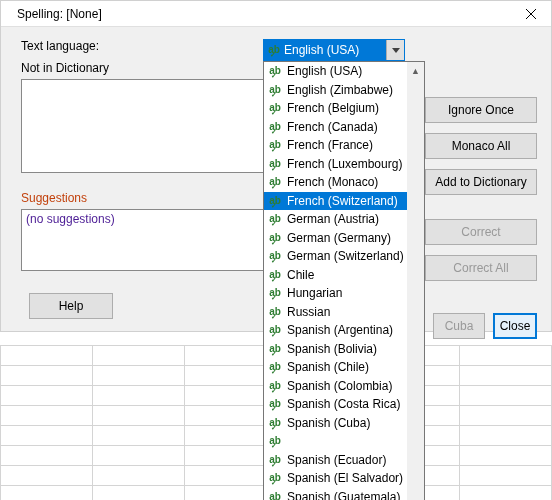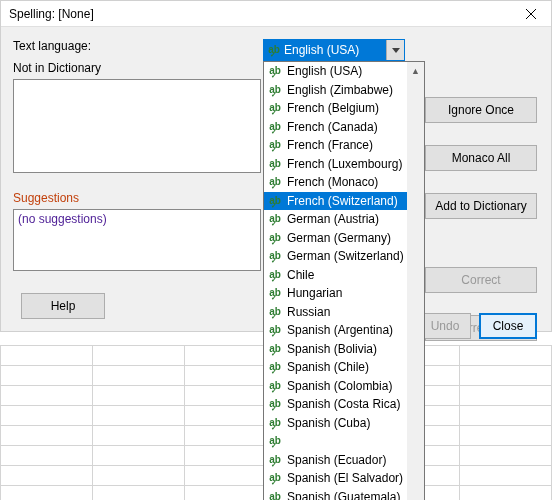--- a/index.html
+++ b/index.html
@@ -1,42 +1,42 @@
 <!DOCTYPE html>
 <html><head>
 <meta charset="utf-8">
 <style>
   * { box-sizing: border-box; margin: 0; padding: 0; font-family: "Segoe UI", Tahoma, sans-serif; font-size: 12px; }
   body { background: #fff; width: 552px; height: 500px; overflow: hidden; }
   .dialog { background: #f0f0f0; border: 1px solid #d0d0d0; position: relative; }
   .titlebar { background: #fff; height: 26px; display: flex; align-items: center; justify-content: space-between; border-bottom: 1px solid #e0e0e0; }
-  .title { padding-left: 8px; color: #000; }
+  .title { padding-left: 16px; color: #000; }
   .close-x { width: 40px; height: 26px; display: flex; align-items: center; justify-content: center; font-size: 14px; }
-  .body { position: relative; padding: 12px 12px 12px 12px; }
+  .body { position: relative; padding: 12px 12px 12px 20px; }
   .row { display: flex; align-items: center; margin-bottom: 8px; position: relative; }
   .label { width: 250px; color: #000; }
   .lang-select { position: absolute; left: 262px; top: 12px; width: 142px; height: 22px; background: #fff; border: 1px solid #0078d7; display: flex; align-items: center; justify-content: space-between; }
   .lang-selected { background: #0078d7; color: #fff; padding: 2px 4px 2px 20px; flex: 1; height: 100%; display: flex; align-items: center; position: relative; }
   .lang-selected .ab-icon-sel { position: absolute; left: 2px; }
   .drop-btn { width: 18px; height: 100%; background: #e1e1e1; border-left: 1px solid #adadad; display: flex; align-items: center; justify-content: center; }
   .drop-btn svg { display: block; }
   .ab-icon, .ab-icon-sel { width: 16px; text-align: center; font-weight: bold; font-size: 10px; color: #2e7d32; line-height: 1; position: relative; }
   .ab-icon::after, .ab-icon-sel::after { content: "✓"; position: absolute; font-size: 7px; color: #2e7d32; bottom: -3px; left: 4px; }
   .not-dict-label { display: block; margin-bottom: 4px; }
   .textarea { width: 248px; height: 94px; background: #fff; border: 1px solid #888; }
   .sugg-label { margin-top: 18px; color: #c2410c; display: block; margin-bottom: 4px; }
   .sugg-box { width: 248px; height: 62px; background: #fff; border: 1px solid #888; padding: 2px 4px; color: #4c1d95; }
   .help-btn { margin-top: 22px; width: 84px; height: 26px; background: #e1e1e1; border: 1px solid #adadad; margin-left: 8px; text-align: center; }
-  .right-col { position: absolute; right: 14px; top: 70px; width: 112px; display: flex; flex-direction: column; gap: 22px; }
+  .right-col { position: absolute; right: 14px; top: 70px; width: 112px; display: flex; flex-direction: column; gap: 10px; }
   .btn { height: 26px; background: #e1e1e1; border: 1px solid #adadad; }
   .btn.disabled { color: #999; }
   .btn.primary { border: 2px solid #0078d7; background: #e5f1fb; }
   .bottom-row { position: absolute; right: 14px; top: 286px; display: flex; gap: 8px; }
   .bottom-row .btn { width: 52px; }
-  .bottom-row .btn.primary { width: 58px; }
+  .bottom-row .btn.primary { width: 44px; }
   .dropdown-list { position: absolute; left: 262px; top: 34px; width: 162px; height: 466px; background: #fff; border: 1px solid #767676; z-index: 10; display: flex; }
   .dd-items { flex: 1; overflow: hidden; }
   .dd-item { display: flex; align-items: center; height: 18.5px; padding-left: 3px; gap: 4px; }
   .dd-item.hl { background: #0078d7; color: #fff; }
   .dd-item.hl .ab-icon { color: #2e7d32; }
   .dd-scroll { width: 17px; background: #f0f0f0; display: flex; flex-direction: column; }
   .dd-scroll .arr { height: 18px; display: flex; align-items: center; justify-content: center; color: #606060; font-size: 9px; }
   .dd-scroll .track { flex: 1; }
   .spreadsheet { position: absolute; top: 345px; left: 0; right: 0; bottom: 0; }
   .spreadsheet table { width: 100%; border-collapse: collapse; }
@@ -191,21 +191,21 @@
     <div class="right-col">
       <button class="btn">Ignore Once</button>
       <button class="btn">Monaco All</button>
       <button class="btn">Add to Dictionary</button>
       <div style="height:4px"></div>
       <button class="btn disabled">Correct</button>
       <button class="btn disabled">Correct All</button>
     </div>
 
     <div class="bottom-row">
-      <button class="btn disabled">Undo</button>
+      <button class="btn disabled">Cuba</button>
       <button class="btn primary">Close</button>
     </div>
   </div>
 </div>
 
 <div class="spreadsheet">
   <table>
     <tbody>
         <tr>
           <td></td>

